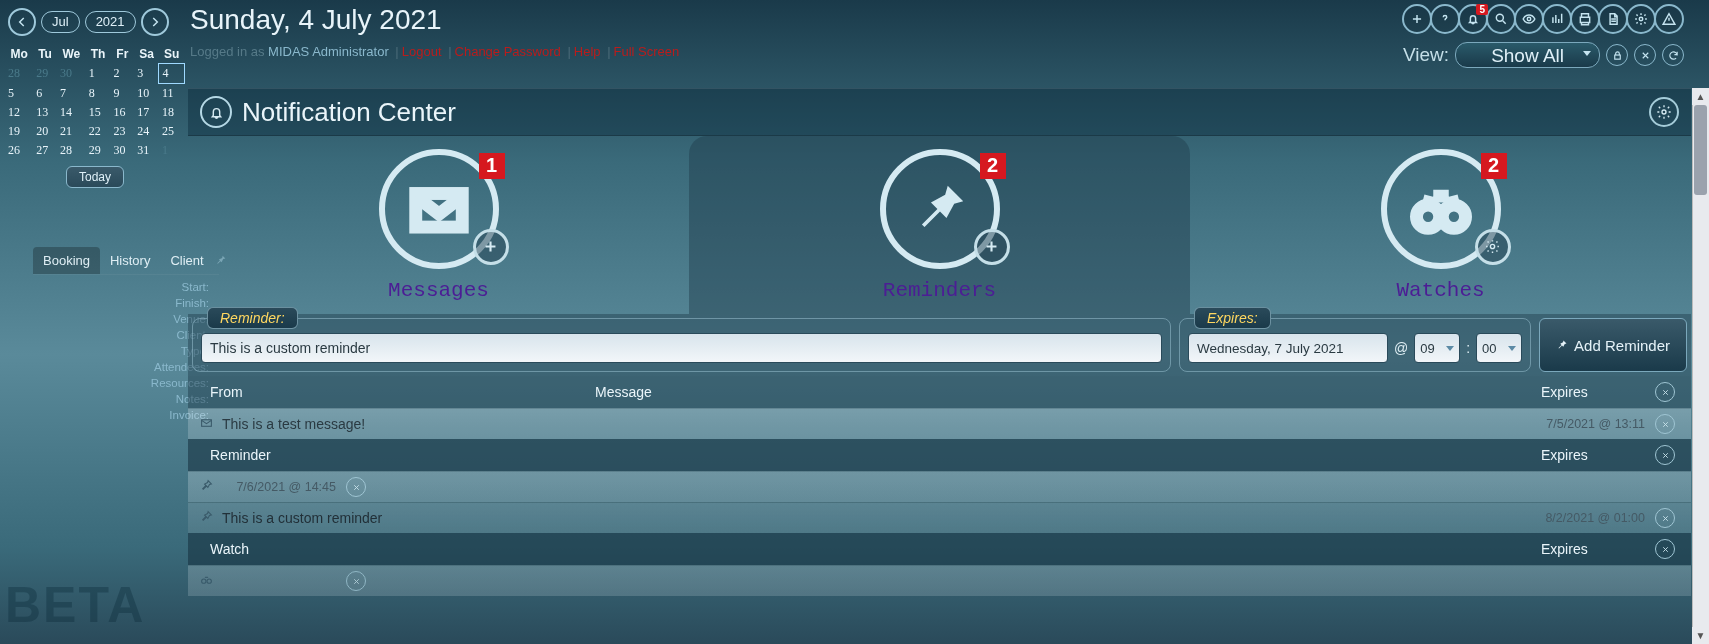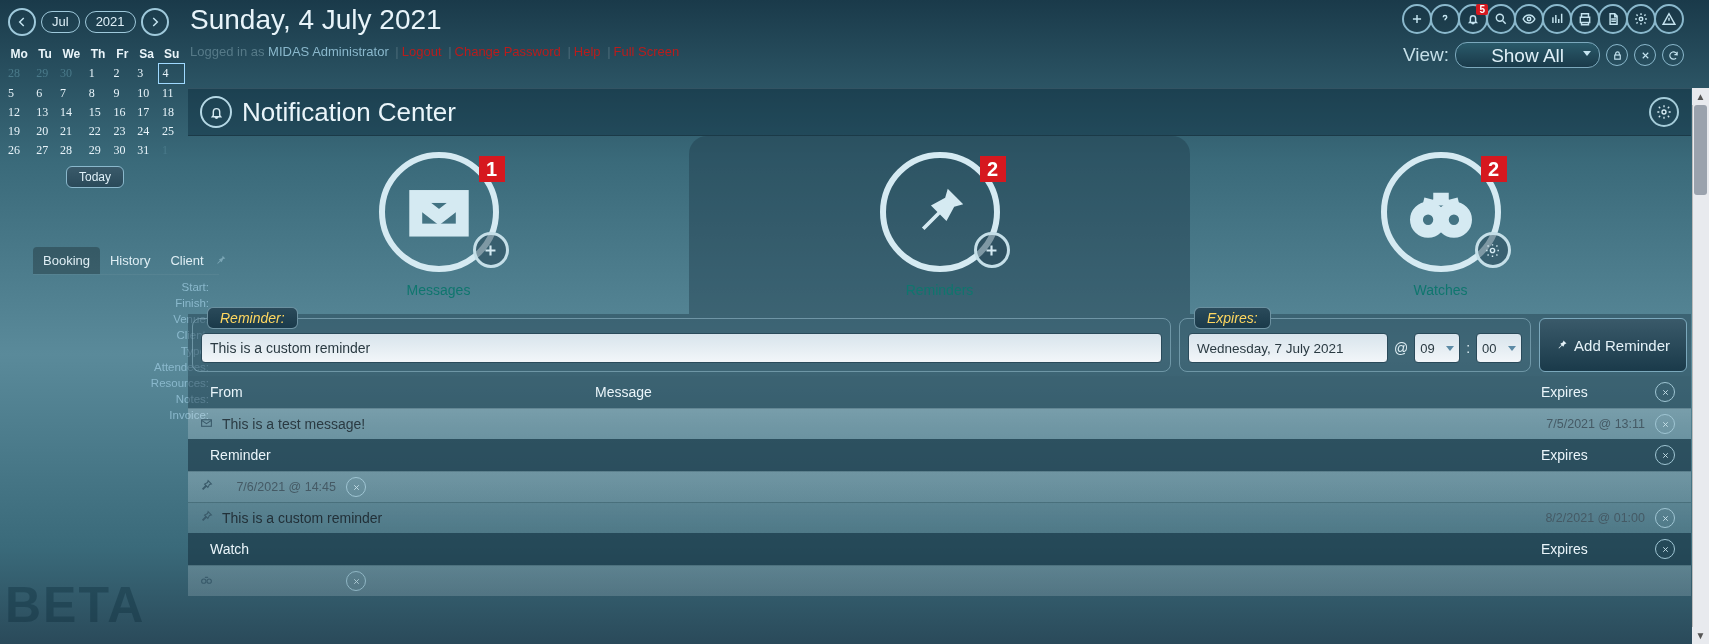--- a/index.html
+++ b/index.html
@@ -71,21 +71,21 @@
 .tri-tabs { height:178px; display:flex; position:relative; }
 .tri-tab { flex:1; display:flex; flex-direction:column; align-items:center; justify-content:center; position:relative; cursor:pointer; }
 .tri-tab.active { background:rgba(30,60,75,0.45); border-radius:18px 18px 0 0; }
 .big-circ { width:120px; height:120px; border:6px solid #d5eaf2; border-radius:50%; display:flex;align-items:center;justify-content:center; position:relative; }
 .big-circ svg { width:62px; height:62px; stroke:#d5eaf2; fill:none; stroke-width:5; }
 .plus-sm { position:absolute; right:-16px; bottom:-2px; width:36px; height:36px; border:3px solid #c5dfe8; border-radius:50%; display:flex;align-items:center;justify-content:center; background:rgba(40,70,85,0.5); }
 .plus-sm svg { width:17px; height:17px; stroke:#d5eaf2; stroke-width:3; }
 .gear-sm { position:absolute; right:-16px; bottom:-2px; width:36px; height:36px; border:3px solid #c5dfe8; border-radius:50%; display:flex;align-items:center;justify-content:center; background:rgba(40,70,85,0.5); }
 .gear-sm svg { width:17px; height:17px; fill:#d5eaf2; }
 .big-badge { position:absolute; right:-12px; top:-2px; background:#d6181f; color:#fff; font-size:20px; font-weight:bold; width:26px; height:26px; display:flex;align-items:center;justify-content:center; }
-.tri-label { margin-top:10px; font-size:14px; color:#0f766e; }
+.tri-label { margin-top:10px; font-size:21px; color:#4c1d95;font-family:Liberation Mono, monospace; }
 .form-legend { position:absolute; top:-12px; left:14px; background:linear-gradient(#2a4a5a,#1a3a4a); border:1px solid rgba(160,200,215,0.6); border-radius:6px; padding:2px 12px; font-size:14px; color:#ffd760; font-style:italic; font-weight:500; }
 .fg-reminder { flex:1; border:1px solid rgba(160,200,215,0.5); border-radius:8px; padding:14px 8px 8px; position:relative; }
 .fg-expires { border:1px solid rgba(160,200,215,0.5); border-radius:8px; padding:14px 8px 8px; position:relative; display:flex; align-items:center; gap:6px; }
 .text-input { width:100%; height:30px; background:linear-gradient(#d8e4ec,#f2f6f9); border:1px solid #2a4a5a; border-radius:4px; padding:0 8px; font-size:14px; color:#2a3a42; }
 .date-input { width:200px; height:30px; background:linear-gradient(#d8e4ec,#f2f6f9); border:1px solid #2a4a5a; border-radius:4px; padding:0 8px; font-size:13.5px; color:#2a3a42; }
 .at { color:#dfeef4; font-size:14px; }
 .spin { width:46px; height:30px; background:linear-gradient(#d8e4ec,#f2f6f9); border:1px solid #2a4a5a; border-radius:4px; display:flex; align-items:center; padding:0 5px; font-size:13px; color:#2a3a42; position:relative; }
 .spin::after { content:""; position:absolute; right:5px; top:12px; border-left:4px solid transparent;border-right:4px solid transparent;border-top:5px solid #5b8aa5; }
 .add-btn { background:linear-gradient(#3a5a6a,#1a3a4a); border:1px solid #7ba8bc; border-radius:6px; padding:8px 16px; color:#e5f2f8; font-size:15px; cursor:pointer; display:flex;align-items:center;gap:6px; }
 .add-btn svg { width:12px;height:12px;fill:#e5f2f8; }

